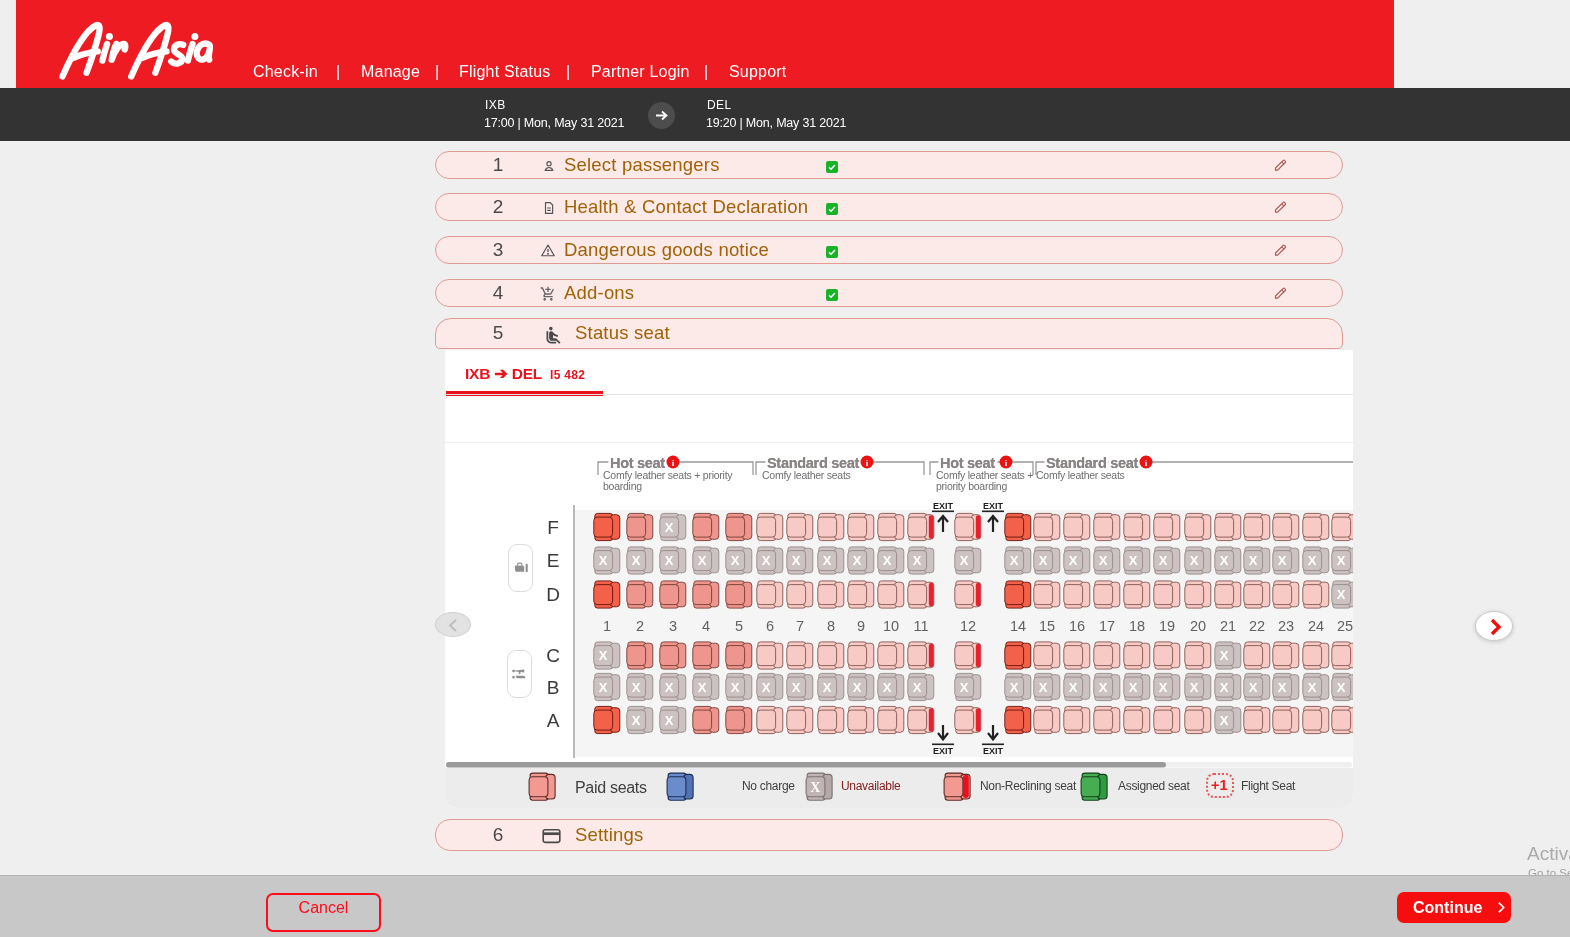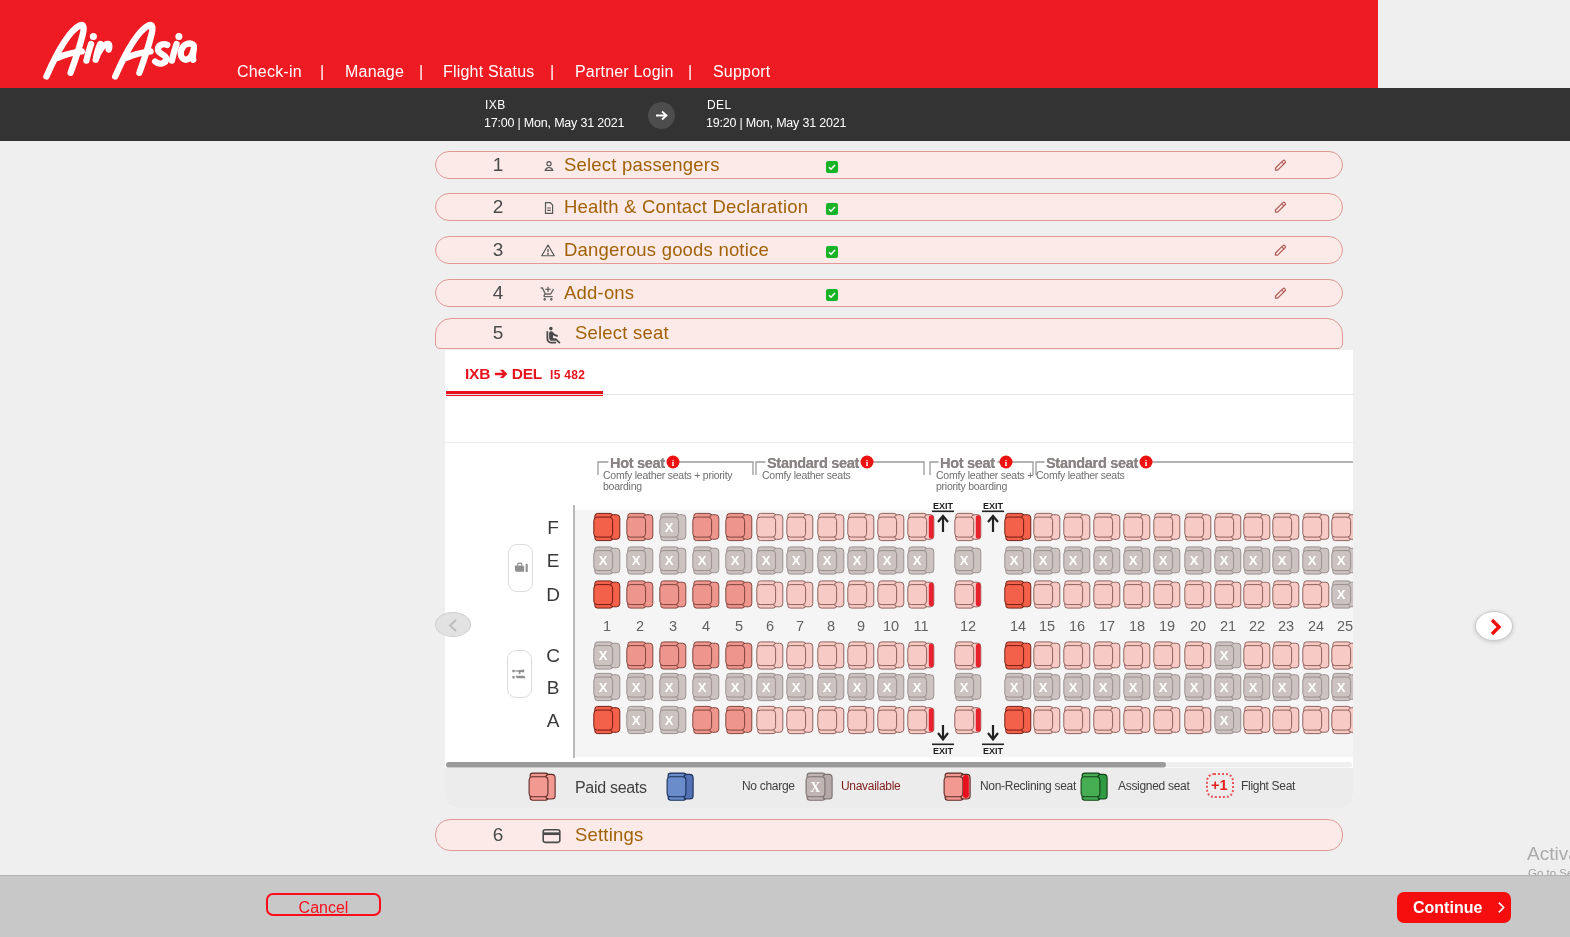--- a/index.html
+++ b/index.html
@@ -1,17 +1,17 @@
 <!DOCTYPE html>
 <html><head><meta charset="utf-8">
 <style>
 * { margin:0; padding:0; box-sizing:border-box; }
 html,body { width:1570px; height:937px; overflow:hidden; background:#efefef;
   font-family:"Liberation Sans", sans-serif; position:relative; }
-.hdr { position:absolute; left:0; top:0; width:1378px; height:88px; background:#ee1b23; }
+.hdr { position:absolute; left:16px; top:0; width:1378px; height:88px; background:#ee1b23; }
 .nav { position:absolute; top:63px; color:#fff; font-size:16px; font-weight:500; letter-spacing:.2px; white-space:nowrap; }
 .fbar { position:absolute; left:0; top:88px; width:1570px; height:53px; background:#333333; }
 .fcity,.fval { color:#fff; }
 .fcity { position:absolute; top:98px; font-size:12px; letter-spacing:.4px; }
 .fval { position:absolute; top:116px; font-size:12.5px; letter-spacing:-0.2px; }
 .fcirc { position:absolute; left:648px; top:102px; width:27px; height:27px; border-radius:50%; background:#4d4d4d; }
 .pill { position:absolute; left:435px; width:908px; background:#fbeae8; border:1.6px solid #e29a95; }
 .num { position:absolute; top:50%; transform:translate(-50%,-50%); font-size:19px; color:#4a4a4a; }
 .sic { position:absolute; }
 .ttl { position:absolute; top:50%; transform:translateY(-50%); font-size:18.5px; color:#a16207; letter-spacing:.2px; }
@@ -28,21 +28,21 @@
 .legend { position:absolute; left:0; top:418px; width:908px; height:40px; background:#ececec;
   border-radius:0 0 12px 12px; }
 .fpill { position:absolute; width:25px; background:#fff; border:1px solid #dcdcdc; border-radius:9px; }
 .navbtn { position:absolute; border-radius:50%; }
 .pink { --f:#f8cac6; --b:#f8cac6; --k:#84564f; }
 .sal  { --f:#ee968d; --b:#ee968d; --k:#753a32; }
 .hot  { --f:#f4614b; --b:#f4614b; --k:#641309; }
 .gx   { --f:#cdc2c2; --b:#cdc2c2; --k:#948989; }
 .foot { position:absolute; left:0; top:875px; width:1570px; height:62px; background:#c8c8c8;
   border-top:1px solid #b2b2b2; }
-.btn-cancel { position:absolute; left:266px; top:17px; width:115px; height:23px; border:2px solid #fb0d1b;
+.btn-cancel { position:absolute; left:266px; top:17px; width:115px; height:39px; border:2px solid #fb0d1b;
   border-radius:7px; color:#fb0d1b; font-size:16px; text-align:center; line-height:26px; }
 .btn-cont { position:absolute; left:1397px; top:16px; width:114px; height:31px; background:#f60d0d;
   border-radius:7px; color:#fff; font-size:16px; font-weight:bold; line-height:31px; white-space:nowrap; padding-left:16px; }
 .wm1 { position:absolute; left:1527px; top:843px; font-size:19px; color:#aaaaaa; white-space:nowrap; }
 .wm2 { position:absolute; left:1528px; top:867px; font-size:11.5px; color:#a2a2a2; white-space:nowrap; }
 </style></head>
 <body>
 <div class="hdr">
 <svg width="158" height="63" viewBox="0 0 170 66" style="position:absolute;left:39px;top:18px;">
 <g fill="none" stroke="#fff" stroke-width="6.8" stroke-linecap="round" stroke-linejoin="round">
@@ -141,21 +141,21 @@
     <div class="pen"><svg width="15" height="15" viewBox="0 0 24 24" fill="none" stroke="#b35a58" stroke-width="1.9" stroke-linejoin="round">
         <path d="M4 20.2v-3.4L15.9 4.9a1.8 1.8 0 0 1 2.6 0l.9.9a1.8 1.8 0 0 1 0 2.6L7.4 20.2z"></path>
         <path d="M13.9 6.9l3.4 3.4"></path>
       </svg></div>
   </div>
 <div class="pill" style="top:317.5px;height:31px;border-radius:15px;border-radius:16px 16px 5px 5px;">
     <div class="num" style="left:62px;">5</div>
     <div class="sic" style="left:107px;top:6px;"><svg width="21" height="21" viewBox="0 0 24 24" fill="#4a4a4a">
         <path d="M7.59 5.41c-.78-.78-.78-2.05 0-2.83s2.05-.78 2.83 0 .78 2.05 0 2.83c-.79.79-2.05.79-2.83 0zM6 16V7H4v9c0 2.76 2.24 5 5 5h6v-2H9c-1.66 0-3-1.34-3-3zm14 4.07L14.93 15H11.5v-3.68c1.4 1.15 3.6 2.16 5.5 2.16v-2.16c-1.66.02-3.61-.87-4.67-2.04l-1.4-1.55c-.19-.21-.43-.38-.69-.5-.29-.14-.62-.23-.96-.23h-.03C8.01 7 7 8.01 7 9.25V15c0 1.66 1.34 3 3 3h5.07l3.5 3.5L20 20.07z"></path>
       </svg></div>
-    <div class="ttl" style="left:139px;">Select seat</div>
+    <div class="ttl" style="left:139px;">Status seat</div>
   </div>
 <div class="card">
   <div class="tabtxt">IXB <span style="font-size:16px;">➔</span> DEL<span class="tabnum">I5 482</span></div>
   <div class="tabline"></div>
   <div class="tabdiv"></div>
   <div class="tabdiv2"></div>
   <svg class="seatmap" width="908" height="332" viewBox="0 0 908 332">
 <defs>
 <g id="st">
  <rect x="1.6" y="0.6" width="18" height="7.2" rx="2.7" fill="var(--f)" stroke="var(--k)" stroke-width="0.9"></rect>

